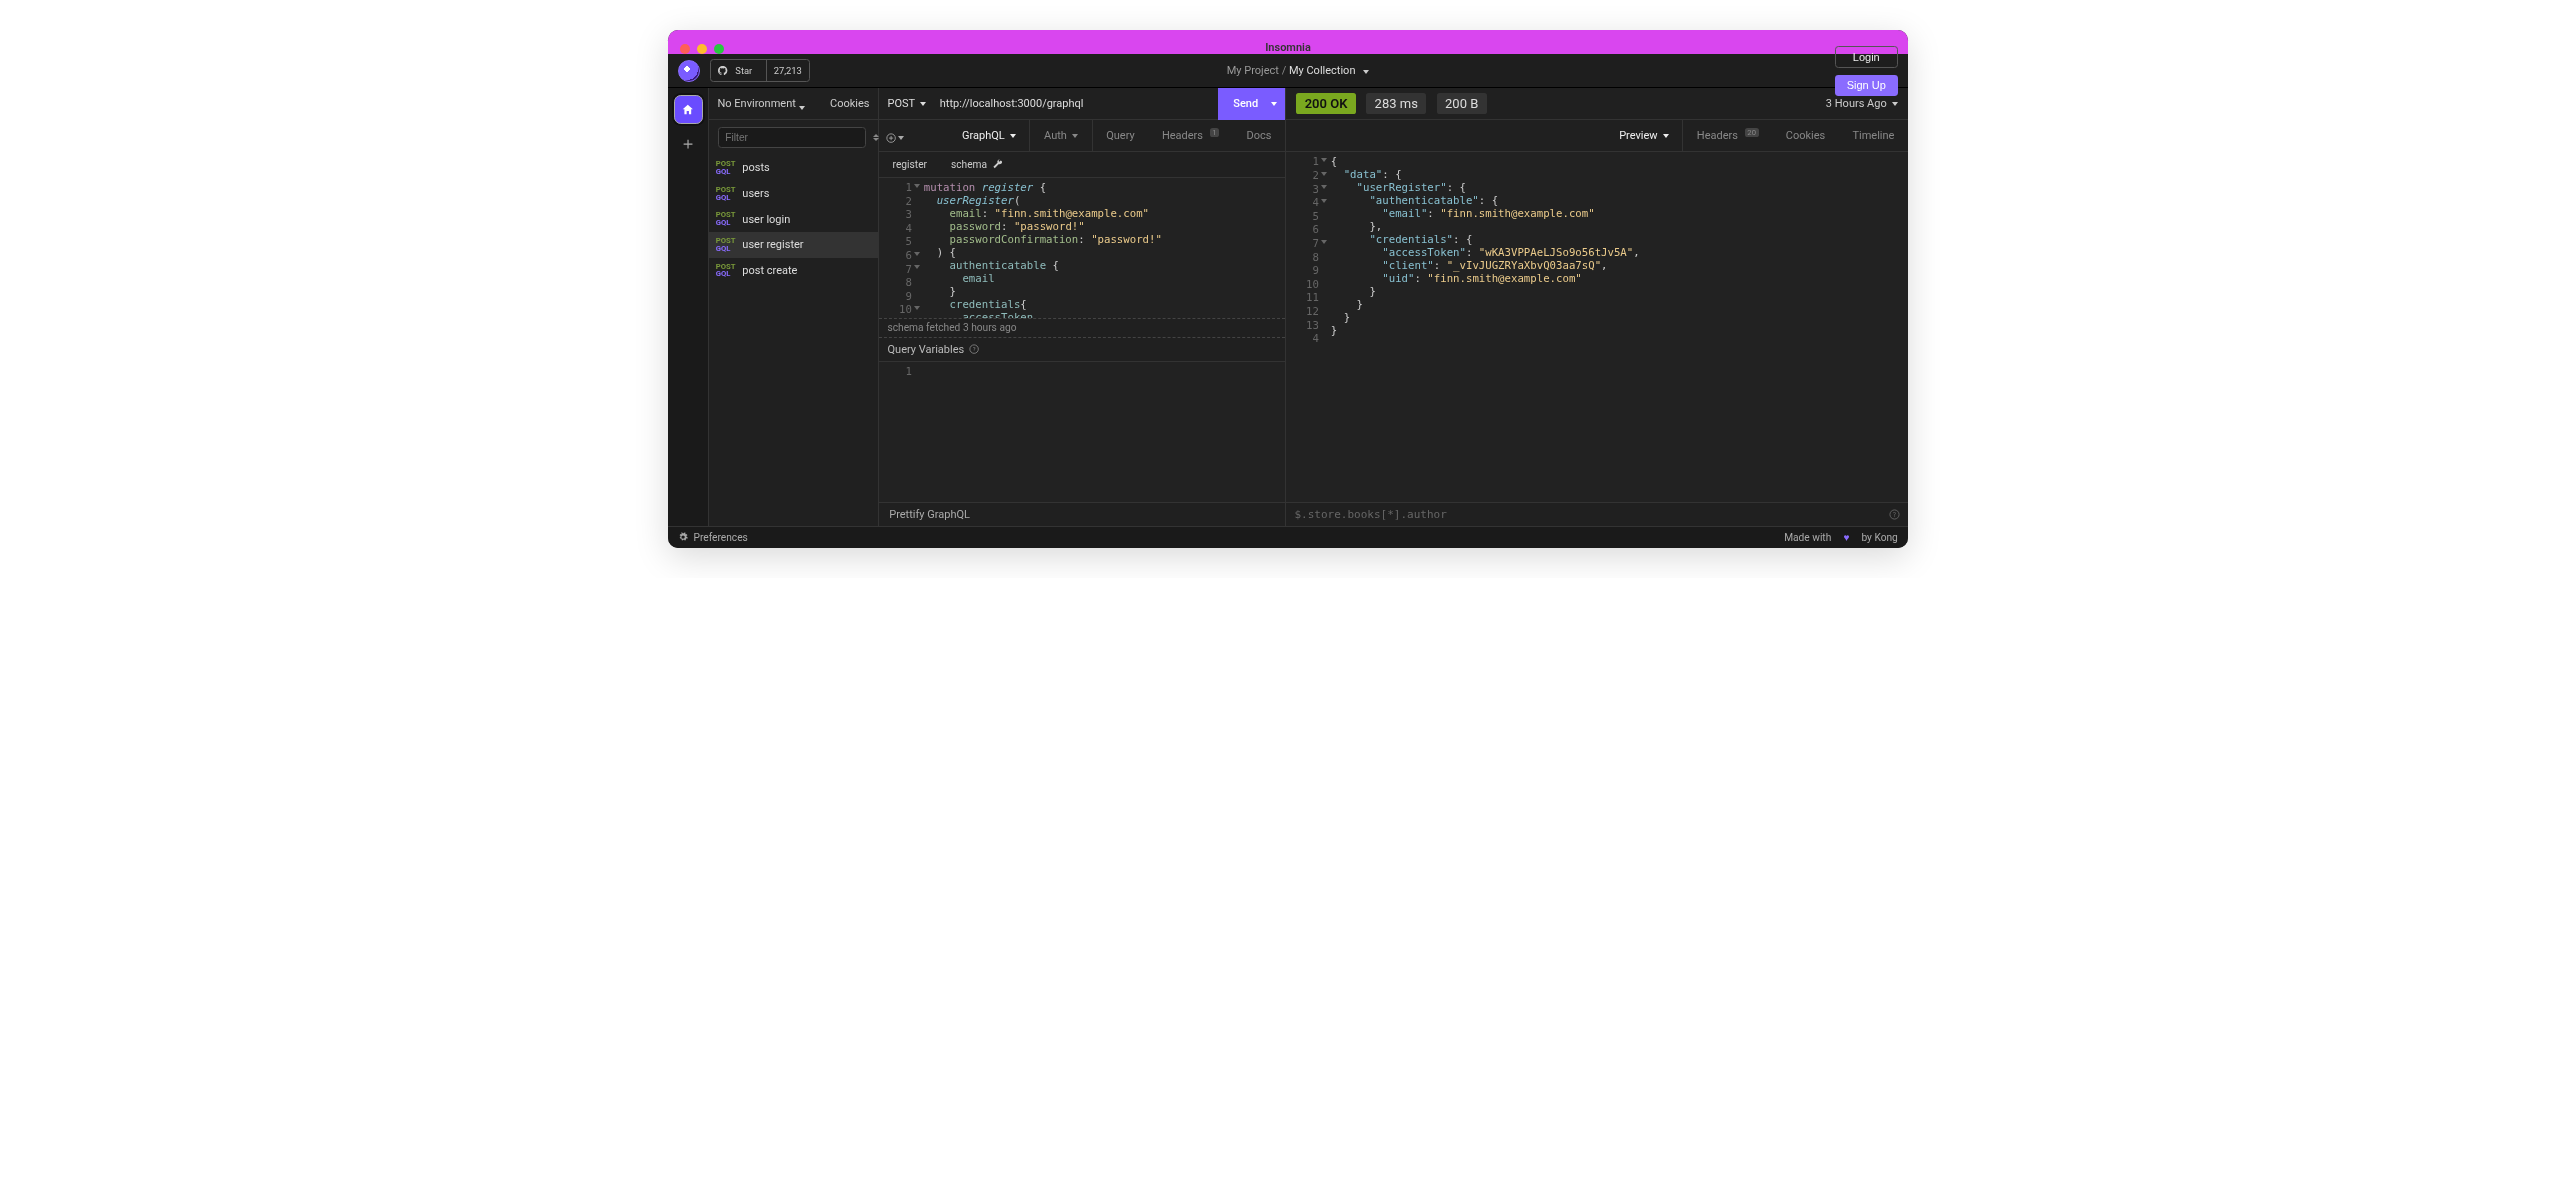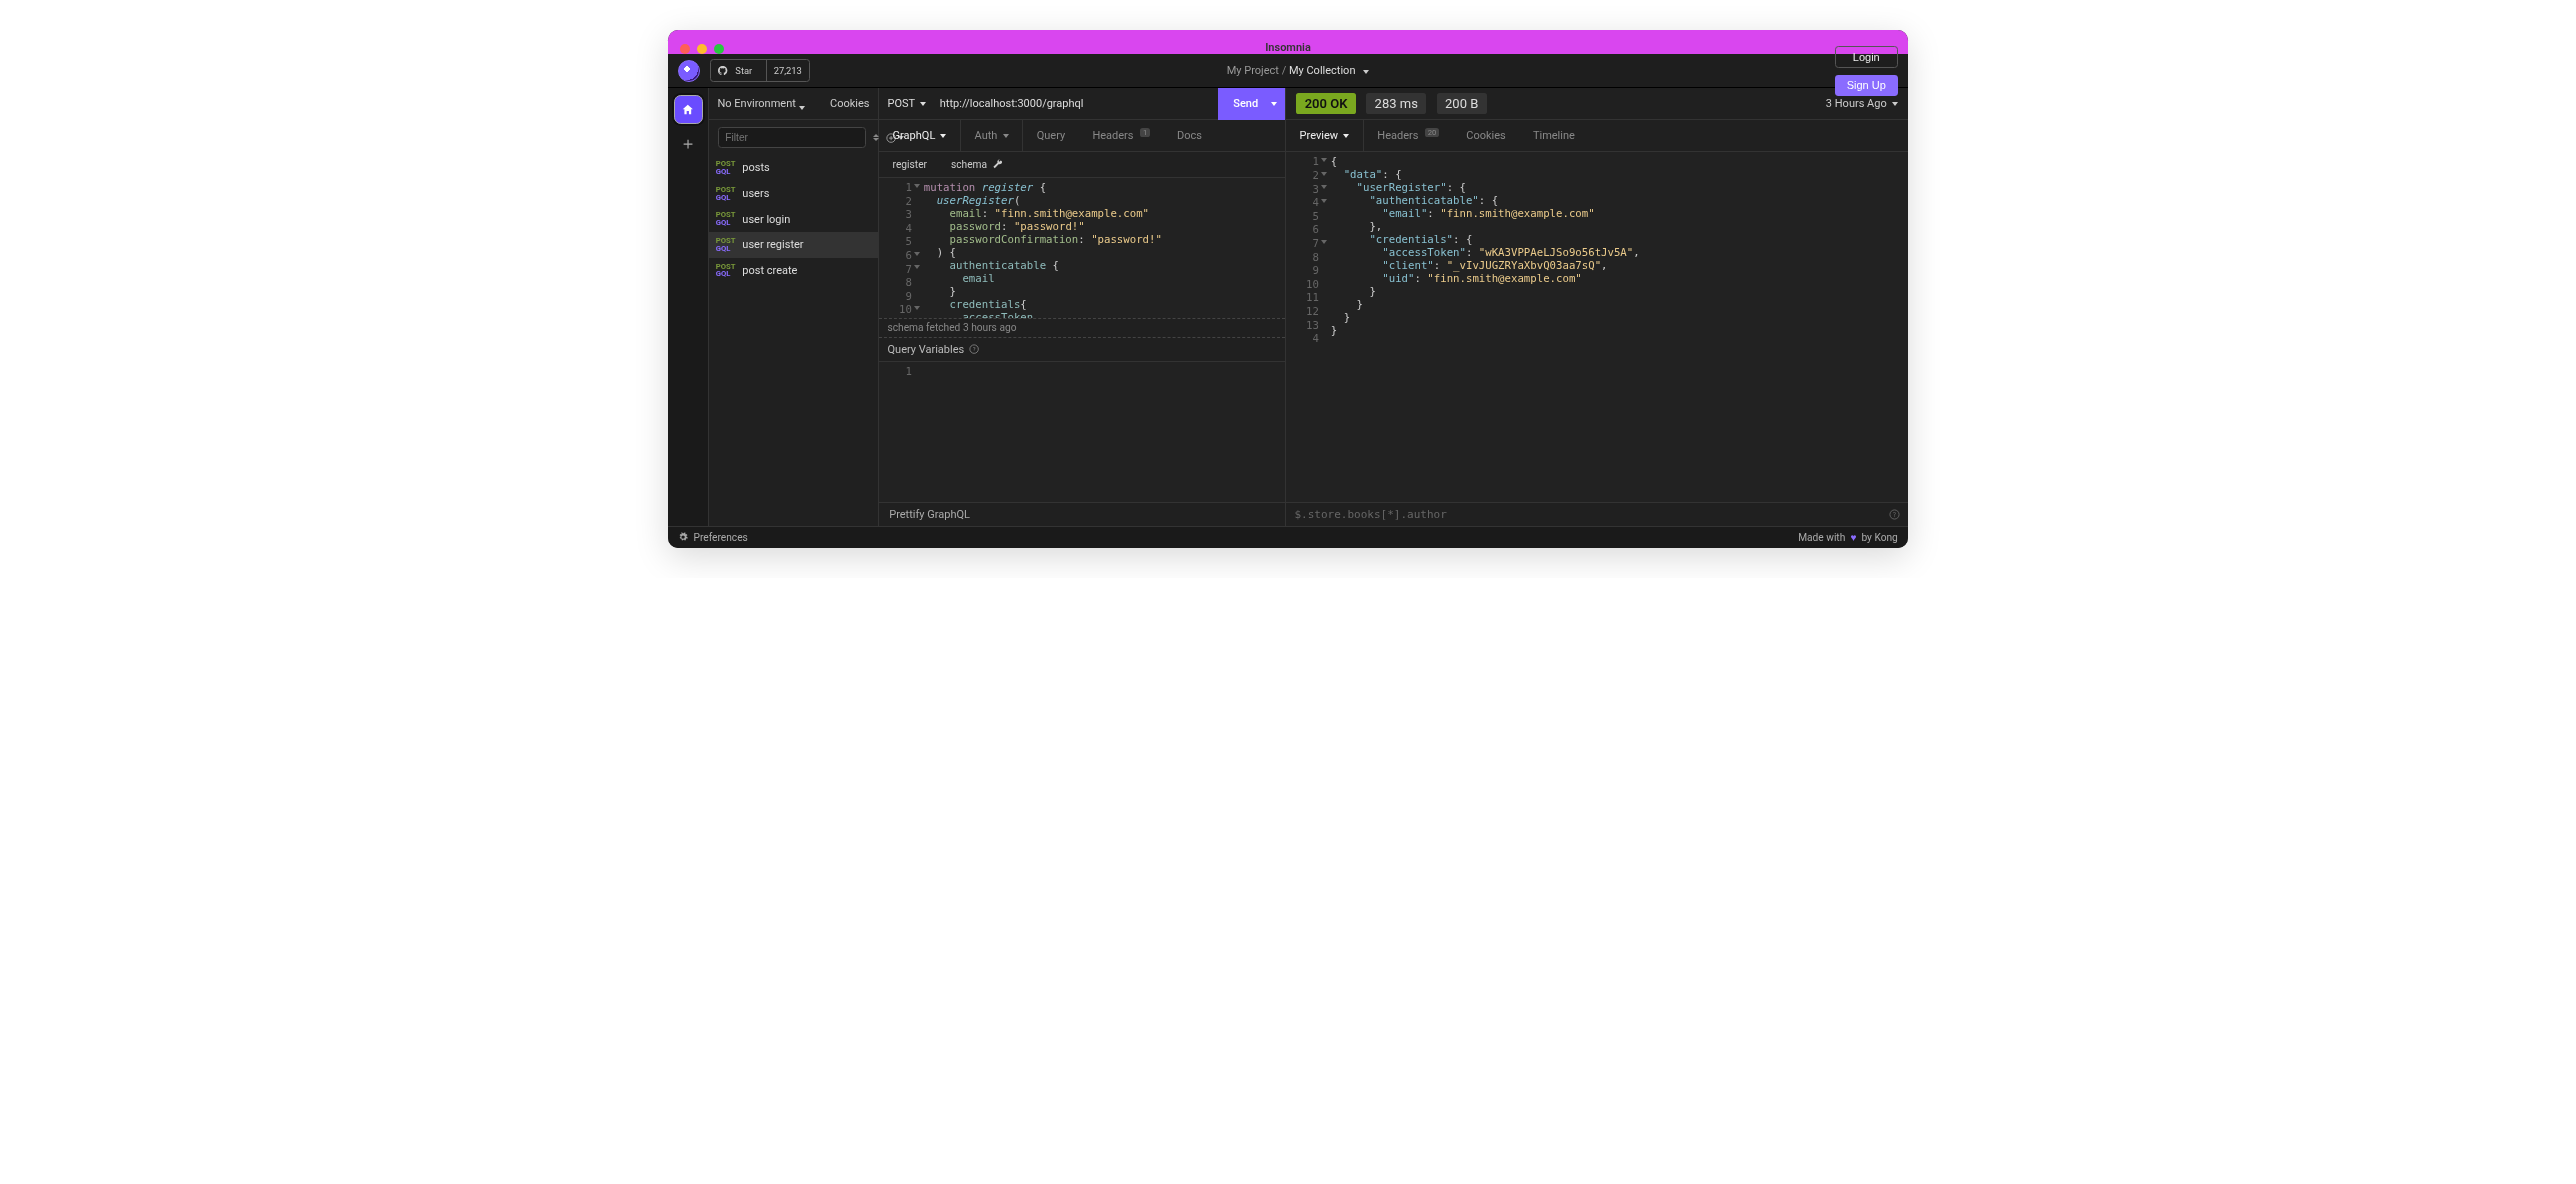--- a/index.html
+++ b/index.html
@@ -86,21 +86,21 @@
   .req-badge .m { color:#7a9a3a; }
   .req-badge .g { color:#8a6cff; }
   .req-name { color:#ddd; font-size:11px; }
 
   
   .center { flex: 0 0 407px; display:flex; flex-direction:column; border-right:0.9px solid #333; min-width:0; }
   .url-row { height:32px; display:flex; align-items:center; border-bottom:0.9px solid #333; }
   .method { padding:0 8.5px; color:#ddd; display:flex; align-items:center; gap:5.1px; }
   .url { flex:1; color:#ddd; padding:0 5.1px; font-family:inherit; }
   .send-btn { height:32px; width:67px; background:#7a5cff; color:#fff; display:flex; align-items:center; justify-content:space-between; padding:0 8.5px 0 15.3px; font-weight:500; }
-  .tabs { height:32px; display:flex; align-items:stretch; border-bottom:0.9px solid #333; }
+  .tabs { height:32px; display:flex; align-items:stretch; border-bottom:0.9px solid #333;justify-content:flex-end; }
   .tab { padding:0 13.6px; display:flex; align-items:center; gap:5.1px; color:#888; border-right:0.9px solid #333; cursor:pointer; }
   .tab.active { color:#eee; }
   .tab.nobr { border-right:none; }
   .badge-sup { font-size:7.7px; background:#444; border-radius:2.6px; padding:0 2.6px; margin-left:1.7px; position:relative; top:-3.4px; }
   .subtabs { height:25.6px; display:flex; align-items:center; padding:0 13.6px; gap:24px; border-bottom:0.9px solid #333; color:#ccc; font-size:10.2px; }
   .code-area { flex:1; display:flex; font-family: ui-monospace, Menlo, Consolas, monospace; font-size:10.7px; overflow:auto; background:#222; }
   .gutter { width:38px; text-align:right; color:#666; padding:3.4px 5.1px 3.4px 0; user-select:none; }
   .gutter div { height:13.6px; line-height:13.6px; position:relative; }
   .fold { position:absolute; right:-8.5px; top:2.6px; width:0;height:0;border-left:3.4px solid transparent;border-right:3.4px solid transparent;border-top:4.3px solid #666; }
   .code { padding:3.4px 6.8px; white-space:pre; color:#ccc; }
@@ -120,21 +120,21 @@
   .right { flex:1; display:flex; flex-direction:column; min-width:0; }
   .status-row { height:32px; display:flex; align-items:center; padding:0 10.2px; gap:10.2px; border-bottom:0.9px solid #333; }
   .pill { padding:3.4px 8.5px; border-radius:2.6px; background:#333; color:#ddd; font-size:13px; }
   .pill.ok { background:#7aa81f; color:#111; font-weight:600; }
   .timeago { margin-left:auto; color:#ccc; display:flex; align-items:center; gap:5.1px; }
   .resp-body { flex:1; display:flex; font-family: ui-monospace, Menlo, Consolas, monospace; font-size:10.7px; background:#222; overflow:auto; }
   .search-row { height:24px; display:flex; align-items:center; padding:0 8.5px; border-top:0.9px solid #333; color:#666; font-family: ui-monospace, Menlo, monospace; justify-content:space-between; }
 
   
   .footer { height:22px; background:#1a1a1a; display:flex; align-items:center; padding:0 10.2px; border-top:0.9px solid #333; color:#aaa; font-size:10.2px; }
-  .footer .right-txt { margin-left:auto; display:flex; align-items:flex-end; gap:5px; }
+  .footer .right-txt { margin-left:auto; display:flex; align-items:flex-end; gap:12px; }
   .heart { color:#8a6cff; }
 
   .caret { display:inline-block; width:0;height:0;border-left:3.4px solid transparent;border-right:3.4px solid transparent;border-top:4.3px solid currentColor; }
   .sort { display:inline-flex; flex-direction:column; gap:0.9px; }
   .sort span { width:0;height:0;border-left:3.4px solid transparent;border-right:3.4px solid transparent; }
   .sort .up { border-bottom:3.4px solid #888; }
   .sort .dn { border-top:3.4px solid #888; }
   svg { display:block; }
 </style>
 </head>

